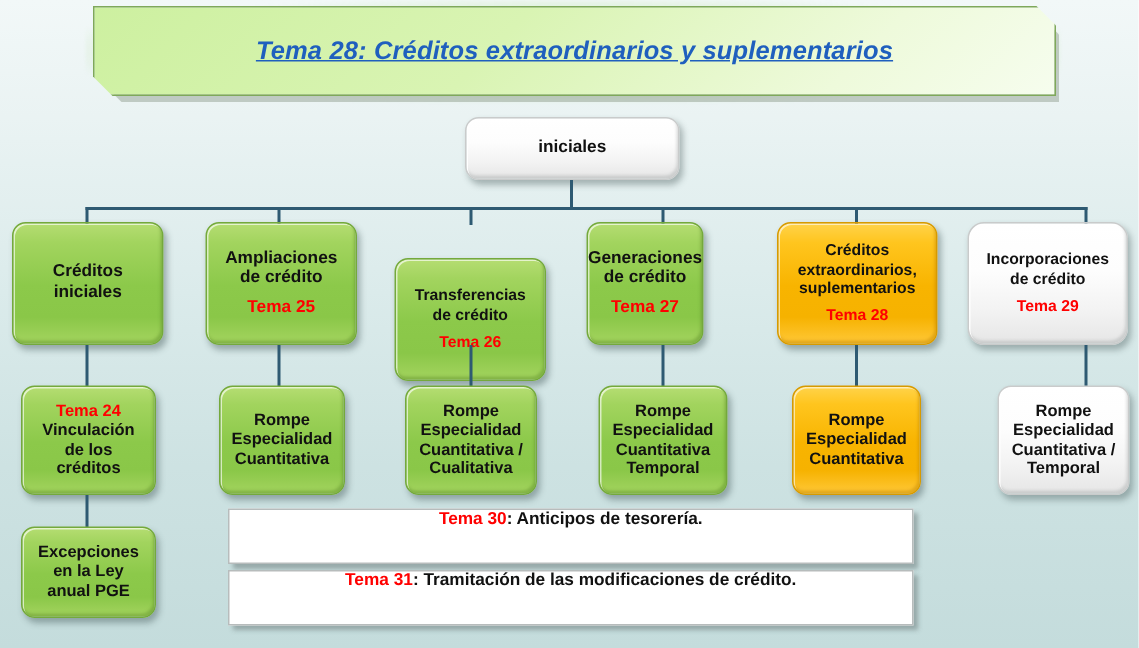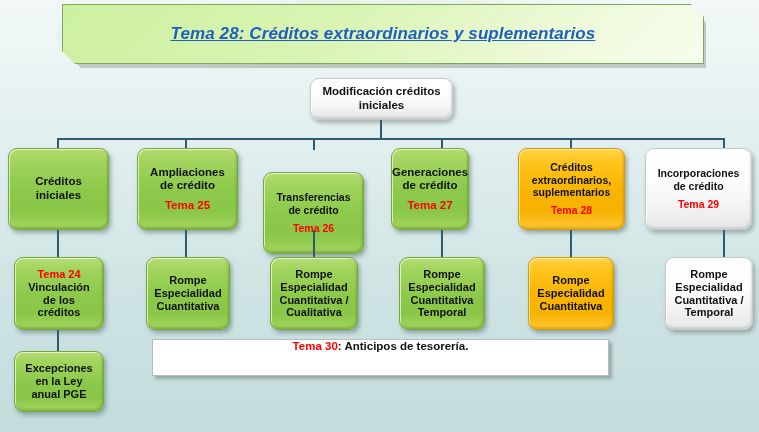--- a/index.html
+++ b/index.html
@@ -91,21 +91,20 @@
   <div class="banner-wrap">
     <div class="banner-glow"></div>
     <div class="banner-shadow"></div>
     <div class="banner">
       <span class="banner-title">Tema 28: Créditos extraordinarios y suplementarios</span>
     </div>
   </div>
 
   <div class="box white box-top" style="left:310px;top:78px;width:143px;height:42px;">
     <span class="inner">
-      <span class="lbl">Modificación créditos</span>
       <span class="lbl">iniciales</span>
     </span>
   </div>
 
   <div class="line vline" style="left:380px;top:120px;width:2px;height:19px;"></div>
   <div class="line hline" style="left:57px;top:138px;width:668px;height:2px;"></div>
 
   <div class="line vline" style="left:57px;top:138px;height:12px;"></div>
   <div class="line vline" style="left:185px;top:138px;height:12px;"></div>
   <div class="line vline" style="left:313px;top:138px;height:12px;"></div>
@@ -203,21 +202,21 @@
   <div class="line vline" style="left:570px;top:230px;height:28px;"></div>
 
   <div class="box orange box-sub" style="left:528px;top:257px;width:86px;height:73px;">
     <span class="inner">
       <span class="lbl">Rompe</span>
       <span class="lbl">Especialidad</span>
       <span class="lbl">Cuantitativa</span>
     </span>
   </div>
 
-  <div class="box white box-head small" style="left:645px;top:148px;width:107px;height:82px;">
+  <div class="box white box-head small" style="left:645px;top:148px;width:107px;height:82px;border-radius:11px;">
     <span class="inner">
       <span class="lbl">Incorporaciones</span>
       <span class="lbl">de crédito</span>
       <span class="tema spaced">Tema 29</span>
     </span>
   </div>
   <div class="line vline" style="left:723px;top:230px;height:28px;"></div>
 
   <div class="box white box-sub" style="left:665px;top:257px;width:88px;height:73px;">
     <span class="inner">
@@ -227,14 +226,19 @@
       <span class="lbl">Temporal</span>
     </span>
   </div>
 
   <div class="wide" style="left:152px;top:339px;width:457px;height:37px;">
     <span>
       <span class="tema">Tema 30</span><span>: Anticipos de tesorería.</span>
     </span>
   </div>
 
+  <div class="wide" style="left:152px;top:380px;width:457px;height:37px;">
+    <span>
+      <span class="tema">Tema 31</span><span>: Tramitación de las modificaciones de crédito.</span>
+    </span>
+  </div>
 
 </div>
 
 </body></html>

